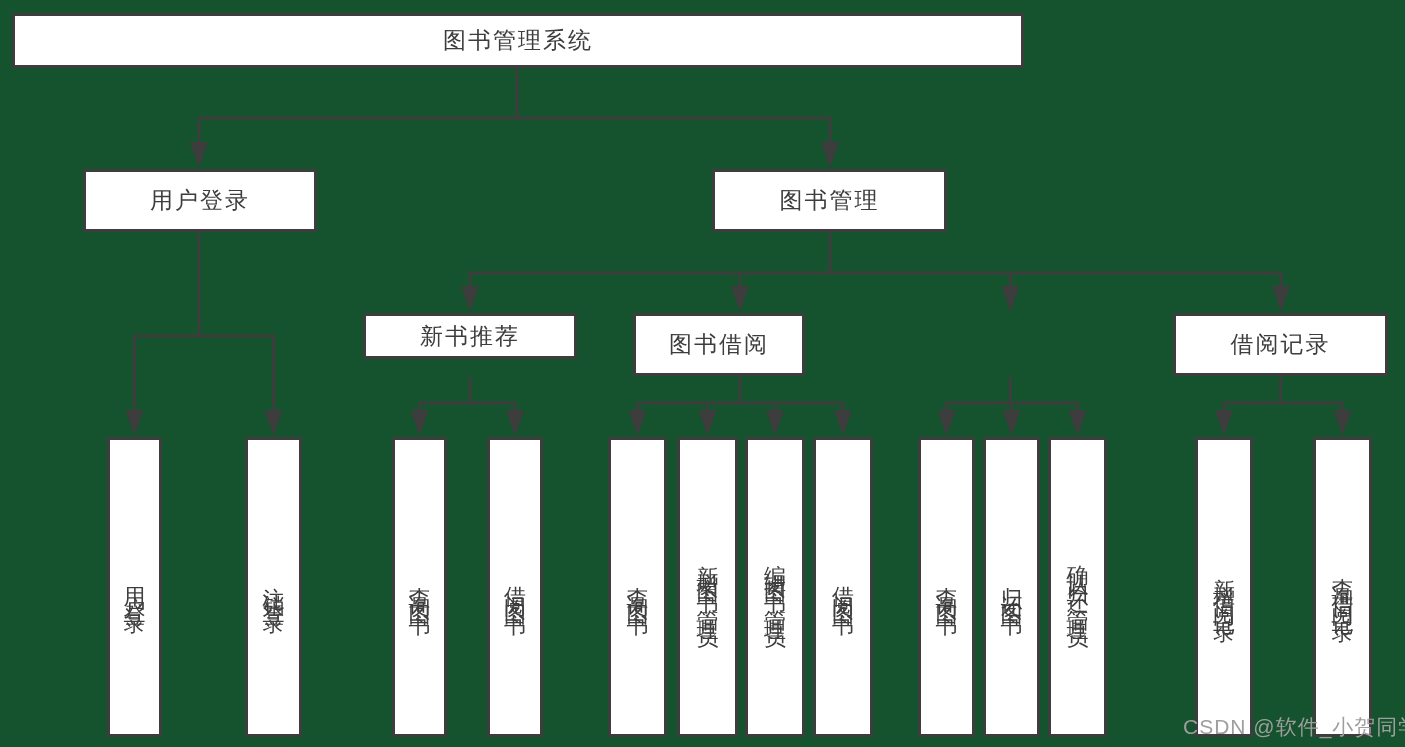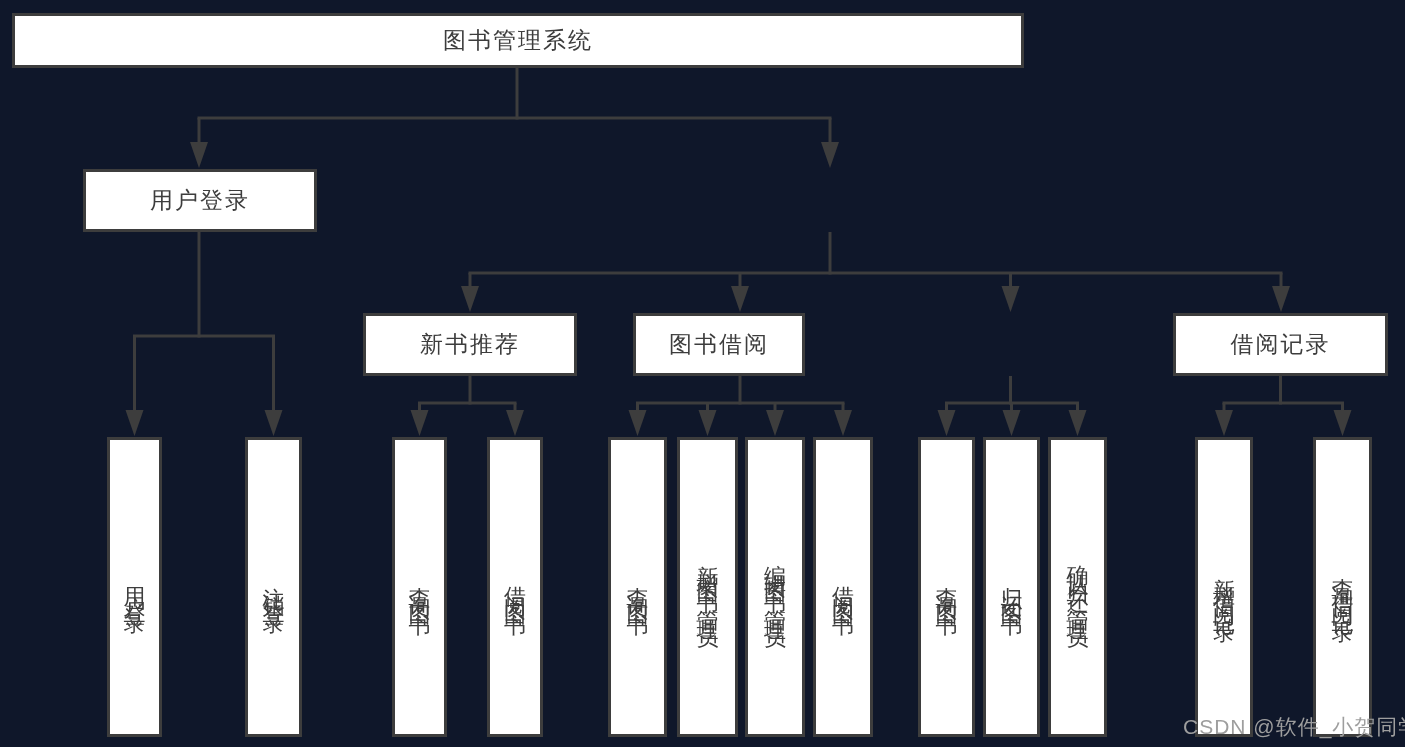--- a/index.html
+++ b/index.html
@@ -1,20 +1,20 @@
 <!DOCTYPE html>
 <html><head>
 <meta charset="utf-8">
 <style>
   html,body{margin:0;padding:0;background:#ffffff;}
   body{font-family:"Liberation Sans","DejaVu Sans",sans-serif;}
   .stage{
     position:relative;
     width:1405px;height:747px;
-    background:#0f172a;
+    background:#14532d;
     overflow:hidden;
   }
   .connectors{position:absolute;left:0;top:0;width:1405px;height:747px;}
   .box{
     position:absolute;
     box-sizing:border-box;
     background:#ffffff;
     border:3px solid #3d3d3d;
     display:flex;
     align-items:center;
@@ -125,22 +125,25 @@
     </g>
   </svg>
 
   <div class="box h" style="left:12px;top:13px;width:1012px;height:55px">
     <span>图书管理系统</span>
   </div>
 
   <div class="box h" style="left:83px;top:169px;width:234px;height:63px">
     <span>用户登录</span>
   </div>
+  <div class="box h" style="left:712px;top:169px;width:235px;height:63px">
+    <span>图书管理</span>
+  </div>
 
-  <div class="box h" style="left:363px;top:313px;width:214px;height:63px">
+  <div class="box h" style="left:363px;top:313px;width:214px;height:46px">
     <span>新书推荐</span>
   </div>
   <div class="box h" style="left:633px;top:313px;width:172px;height:63px">
     <span>图书借阅</span>
   </div>
   <div class="box h" style="left:1173px;top:313px;width:215px;height:63px">
     <span>借阅记录</span>
   </div>
 
   <div class="box v" style="left:107px;top:437px;width:55px;height:300px">

